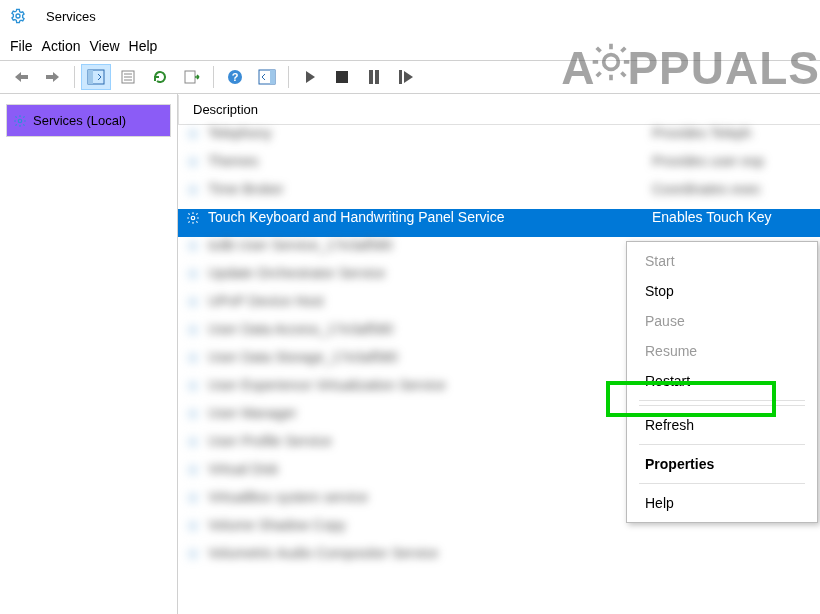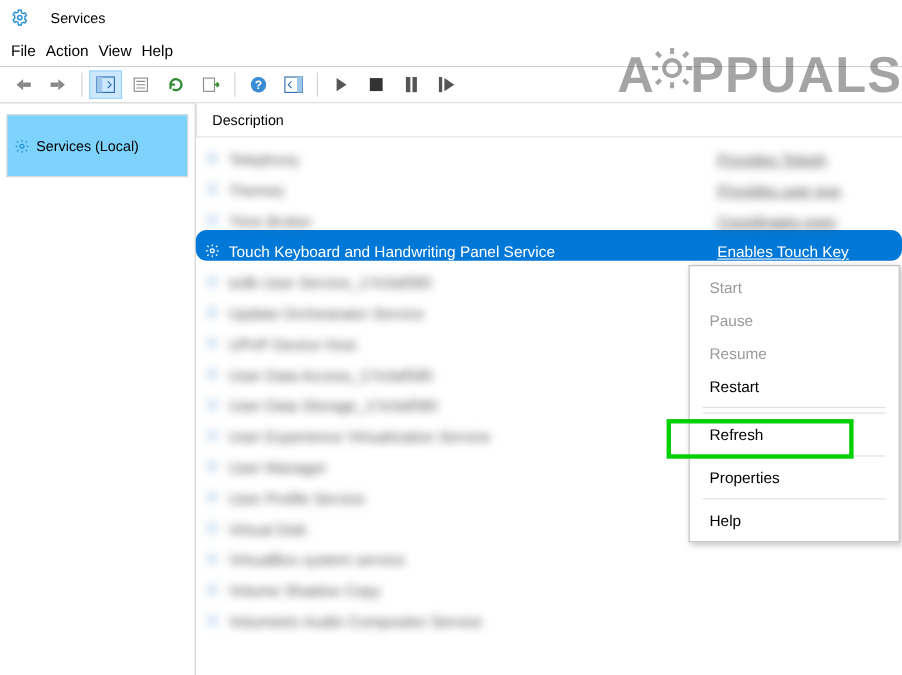--- a/index.html
+++ b/index.html
@@ -8,39 +8,39 @@
     .titlebar .gear { color: #2a91d6; }
     .titlebar .title { font-size: 13px; }
     .menubar { height: 28px; display: flex; align-items: center; padding: 0 10px; gap: 9px; font-size: 14px; }
     .menubar span { cursor: default; }
     .toolbar { height: 34px; border-top: 1px solid #d0d0d0; border-bottom: 1px solid #d0d0d0; display: flex; align-items: center; padding: 0 6px; gap: 2px; }
     .toolbar .btn { width: 30px; height: 26px; display: flex; align-items: center; justify-content: center; border: 1px solid transparent; }
     .toolbar .btn.active { background: #cce8ff; border: 1px solid #99d1ff; }
     .toolbar .sep { width: 1px; height: 22px; background: #d0d0d0; margin: 0 4px; }
     .content { display: flex; height: calc(100% - 94px); }
     .treepane { width: 178px; border-right: 1px solid #d0d0d0; padding-top: 6px; }
-    .treeitem { margin: 4px 6px; display: flex; align-items: center; gap: 6px; padding: 20px 6px; background: #7dd3fc; border: 1px solid #d8d8d8; font-size: 13px; }
+    .treeitem { margin: 4px 6px; display: flex; align-items: center; gap: 6px; padding: 8px 6px; background: #8b5cf6; border: 1px solid #d8d8d8; font-size: 13px; }
     .listpane { flex: 1; position: relative; border-top: 1px solid #fff; }
     .listheader { height: 30px; display: flex; align-items: center; border-bottom: 1px solid #e0e0e0; font-size: 13px; }
     .colname { width: 460px; padding-left: 14px; }
     .coldesc { flex: 1; padding-left: 14px; border-left: 1px solid #e0e0e0; height: 100%; display: flex; align-items: center; }
     .sortarr { margin-left: 180px; color: #888; font-size: 10px; }
     .rows { position: relative; }
-    .row { height: 28px; display: flex; align-items: flex-end; font-size: 14px; border-radius: 10px; }
+    .row { height: 28px; display: flex; align-items: flex-start; font-size: 14px; }
     .row .icon { width: 18px; height: 18px; margin-left: 6px; display: flex; align-items: center; justify-content: center; }
     .row .nm { width: 436px; padding-left: 6px; white-space: nowrap; overflow: hidden; }
-    .row .dsc { flex: 1; padding-left: 14px; white-space: nowrap; overflow: hidden; text-decoration: underline; }
+    .row .dsc { flex: 1; padding-left: 14px; white-space: nowrap; overflow: hidden; }
     .row.sel { background: #0078d7; color: #fff; }
     .row.sel .gear-svg path, .row.sel .gear-svg circle { stroke: #fff; }
     .blurred { filter: blur(4px); color: #555; }
     .blurred .gear-svg path, .blurred .gear-svg circle { stroke: #6da8d8; }
     .ctxmenu { position: absolute; background: #fff; border: 1px solid #bbb; box-shadow: 2px 2px 6px rgba(0,0,0,.25); padding: 4px 2px; font-size: 14px; width: 192px; }
     .ctxmenu .item { padding: 7px 16px; cursor: default; display: flex; justify-content: space-between; align-items: center; }
     .ctxmenu .item.disabled { color: #9a9a9a; }
-    .ctxmenu .item.bold { font-weight: 400; }
+    .ctxmenu .item.bold { font-weight: 700; }
     .ctxmenu .divider { height: 1px; background: #e0e0e0; margin: 4px 10px; }
     .hl { position: absolute; border: 4px solid #00d000; pointer-events: none; }
     .watermark { position: absolute; right: 0; top: 40px; opacity: .55; font-size: 46px; font-weight: 700; color: #5b5b5b; letter-spacing: 1px; pointer-events: none; display:flex; align-items:center; }
     .watermark .wm-gear { margin: 0 -6px; }
     .gear-svg { display: block; }
   </style>
 </head>
 <body>
 
 <div class="titlebar">
@@ -331,20 +331,23 @@
           </span>
           <span class="nm">Volumetric Audio Compositor Service</span>
           <span class="dsc"></span>
         </div>
       </div>
 
     <div class="ctxmenu" style="left:448px; top:146px;">
       <div class="item disabled">
           <span>Start</span>
         </div>
+      <div class="item">
+          <span>Stop</span>
+        </div>
       <div class="item disabled">
           <span>Pause</span>
         </div>
       <div class="item disabled">
           <span>Resume</span>
         </div>
       <div class="item">
           <span>Restart</span>
         </div>
       <div class="divider"></div>

